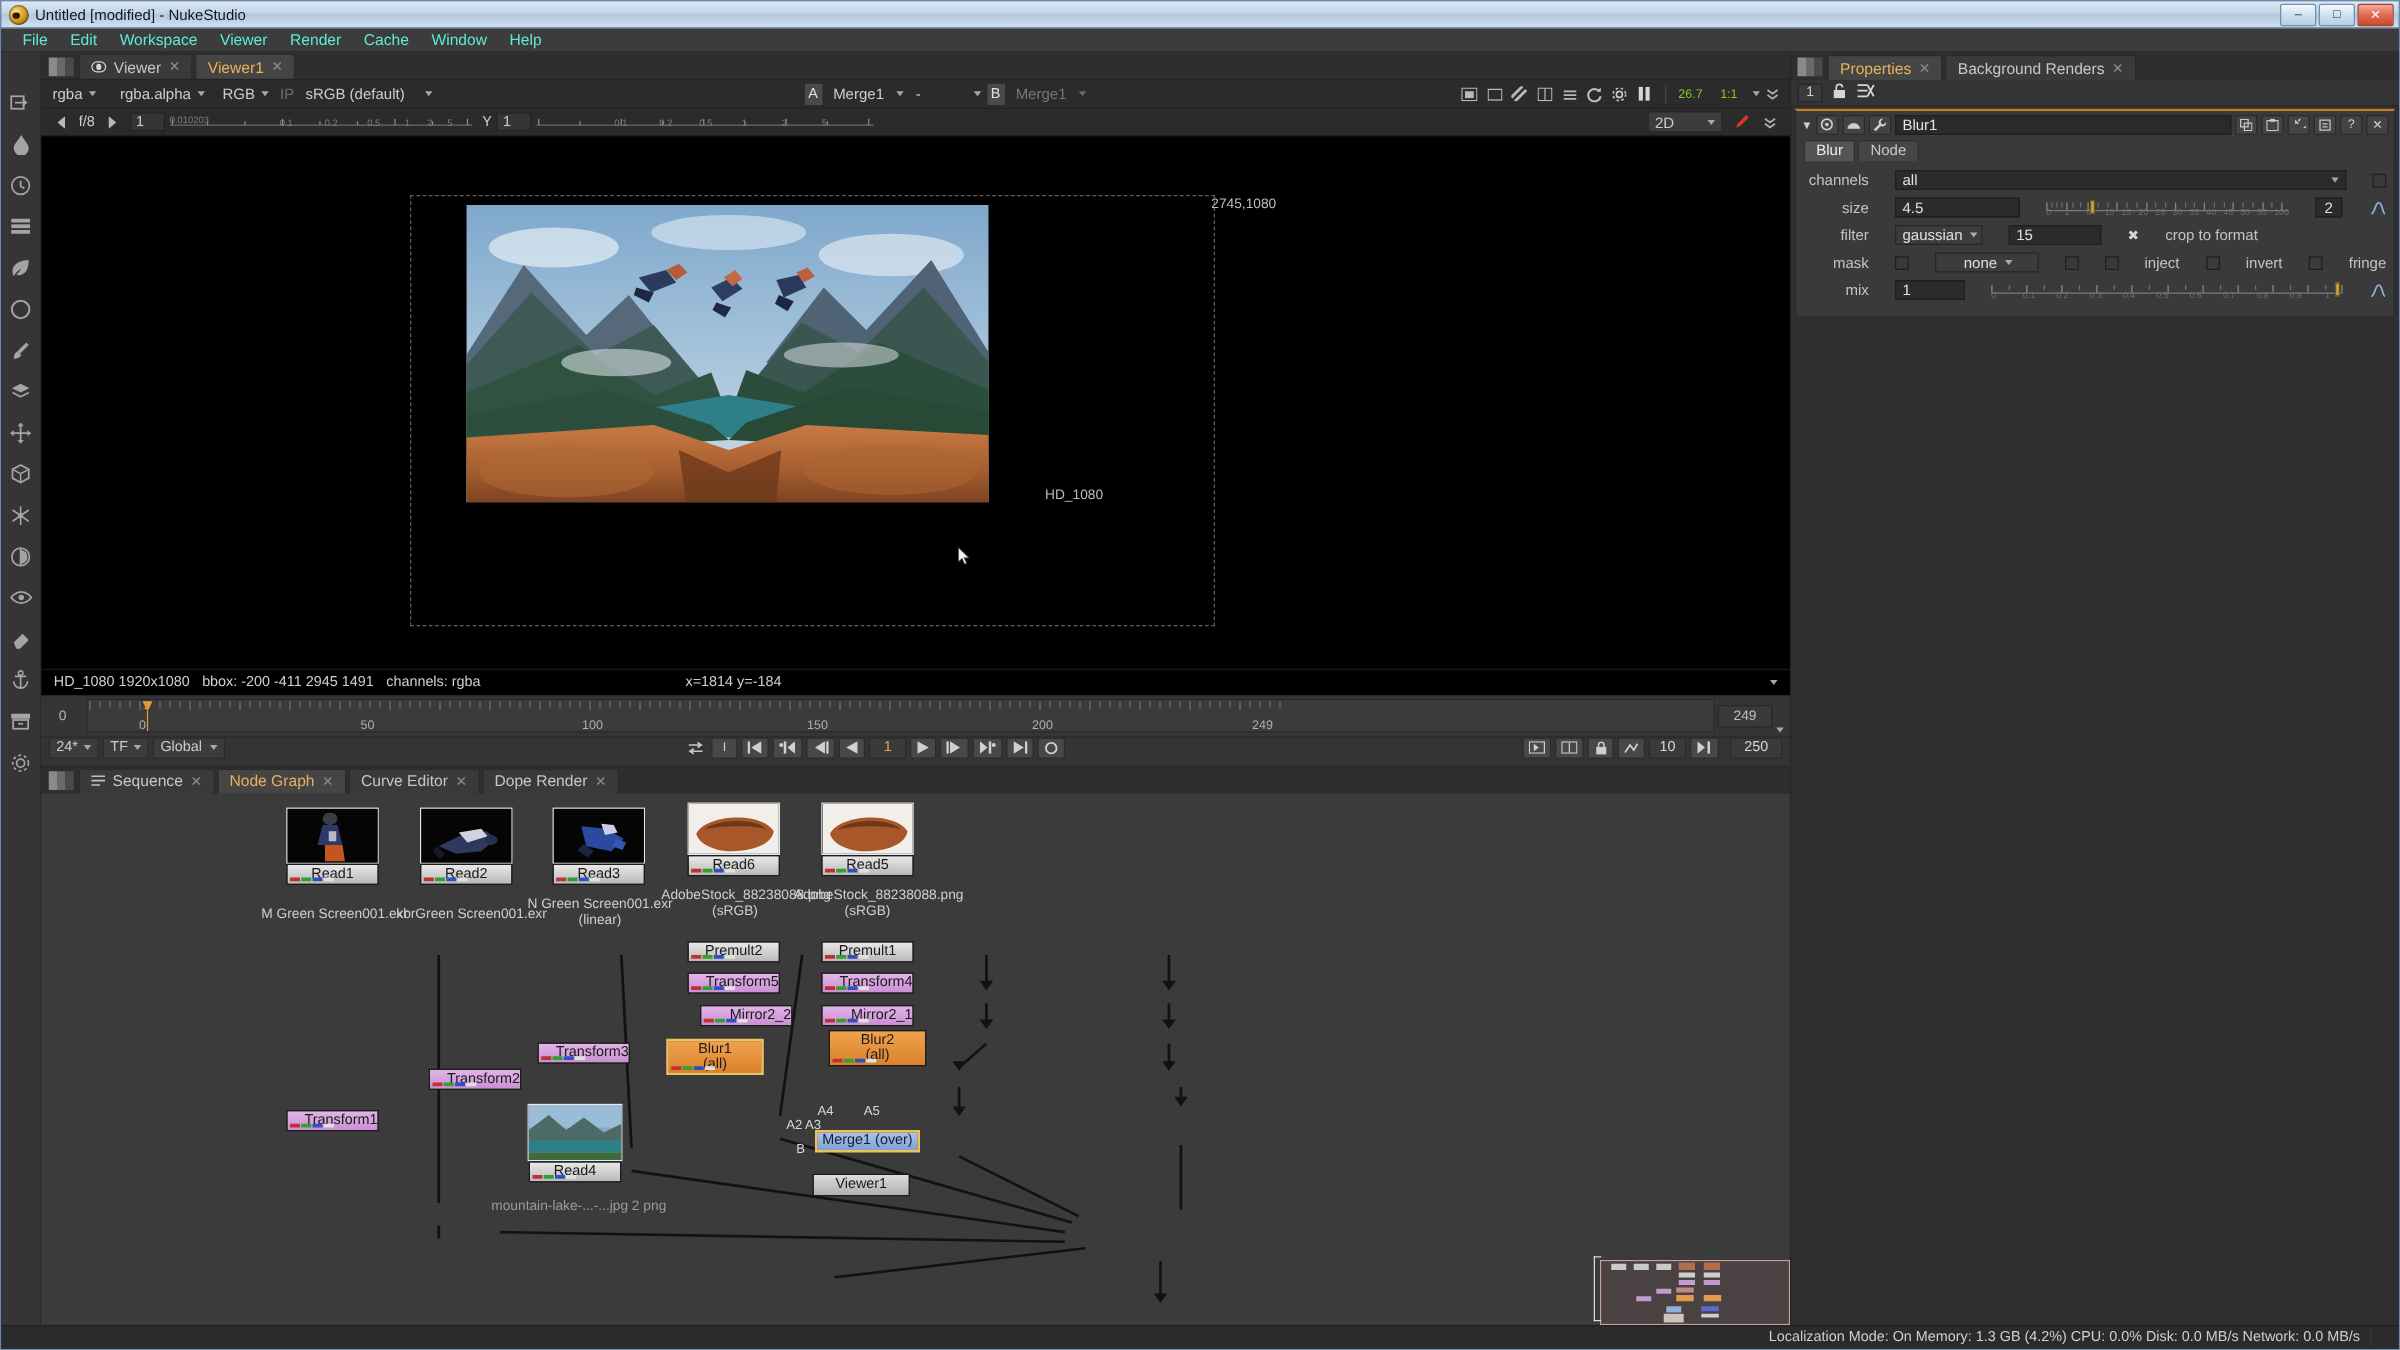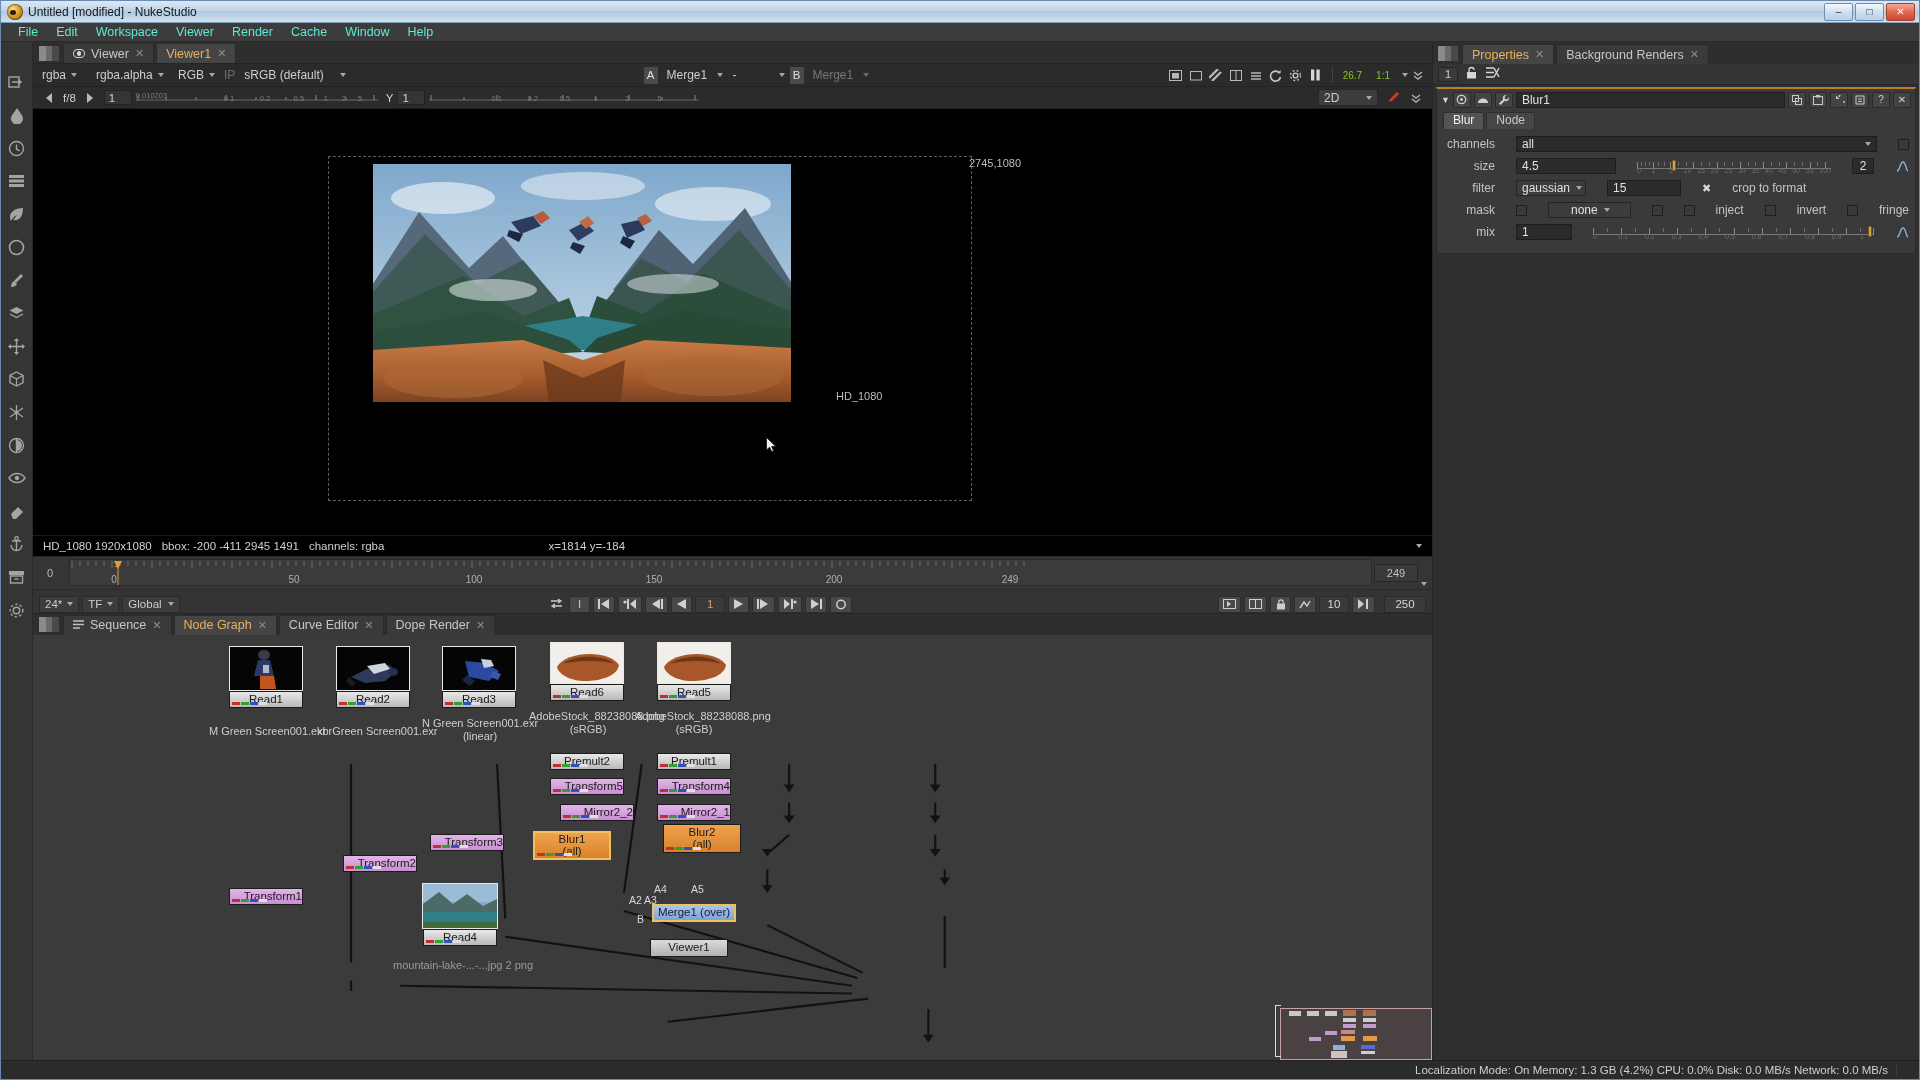--- a/index.html
+++ b/index.html
@@ -105,21 +105,21 @@
   
   .tl { height:33px; flex:0 0 33px; background:#353535; border-top:1px solid #262626;
         display:flex; align-items:center; position:relative; }
   .tl-num { width:34px; text-align:center; font-size:11px; color:#b8b8b8; }
   .tl-track { flex:1; height:27px; position:relative; background:#3b3b3b;
               border:1px solid #2a2a2a; margin:0 2px; overflow:hidden; }
   .tl-end { width:44px; height:18px; margin-right:14px; background:#3a3a3a; border:1px solid #262626;
             font-size:11px; color:#c0c0c0; display:flex; align-items:center; justify-content:center; }
 
   
-  .trans { height:24px; flex:0 0 24px; display:flex; align-items:flex-end; gap:3px;
+  .trans { height:24px; flex:0 0 24px; display:flex; align-items:flex-start; gap:3px;
            background:#343434; border-top:1px solid #2a2a2a; padding:0 6px; }
   .tbtn { height:17px; min-width:21px; padding:0 4px; background:#484848; border:1px solid #2c2c2c;
           border-radius:2px; display:flex; align-items:center; justify-content:center;
           color:#d2d2d2; font-size:10px; }
   .tfield { height:17px; min-width:30px; padding:0 5px; background:#3a3a3a; border:1px solid #2a2a2a;
             color:#e0a352; font-size:11.5px; display:flex; align-items:center; justify-content:center; }
   .tsel { height:17px; padding:0 5px; background:#3c3c3c; border:1px solid #2a2a2a;
           display:flex; align-items:center; gap:5px; font-size:11.5px; color:#ccc; }
 
   

